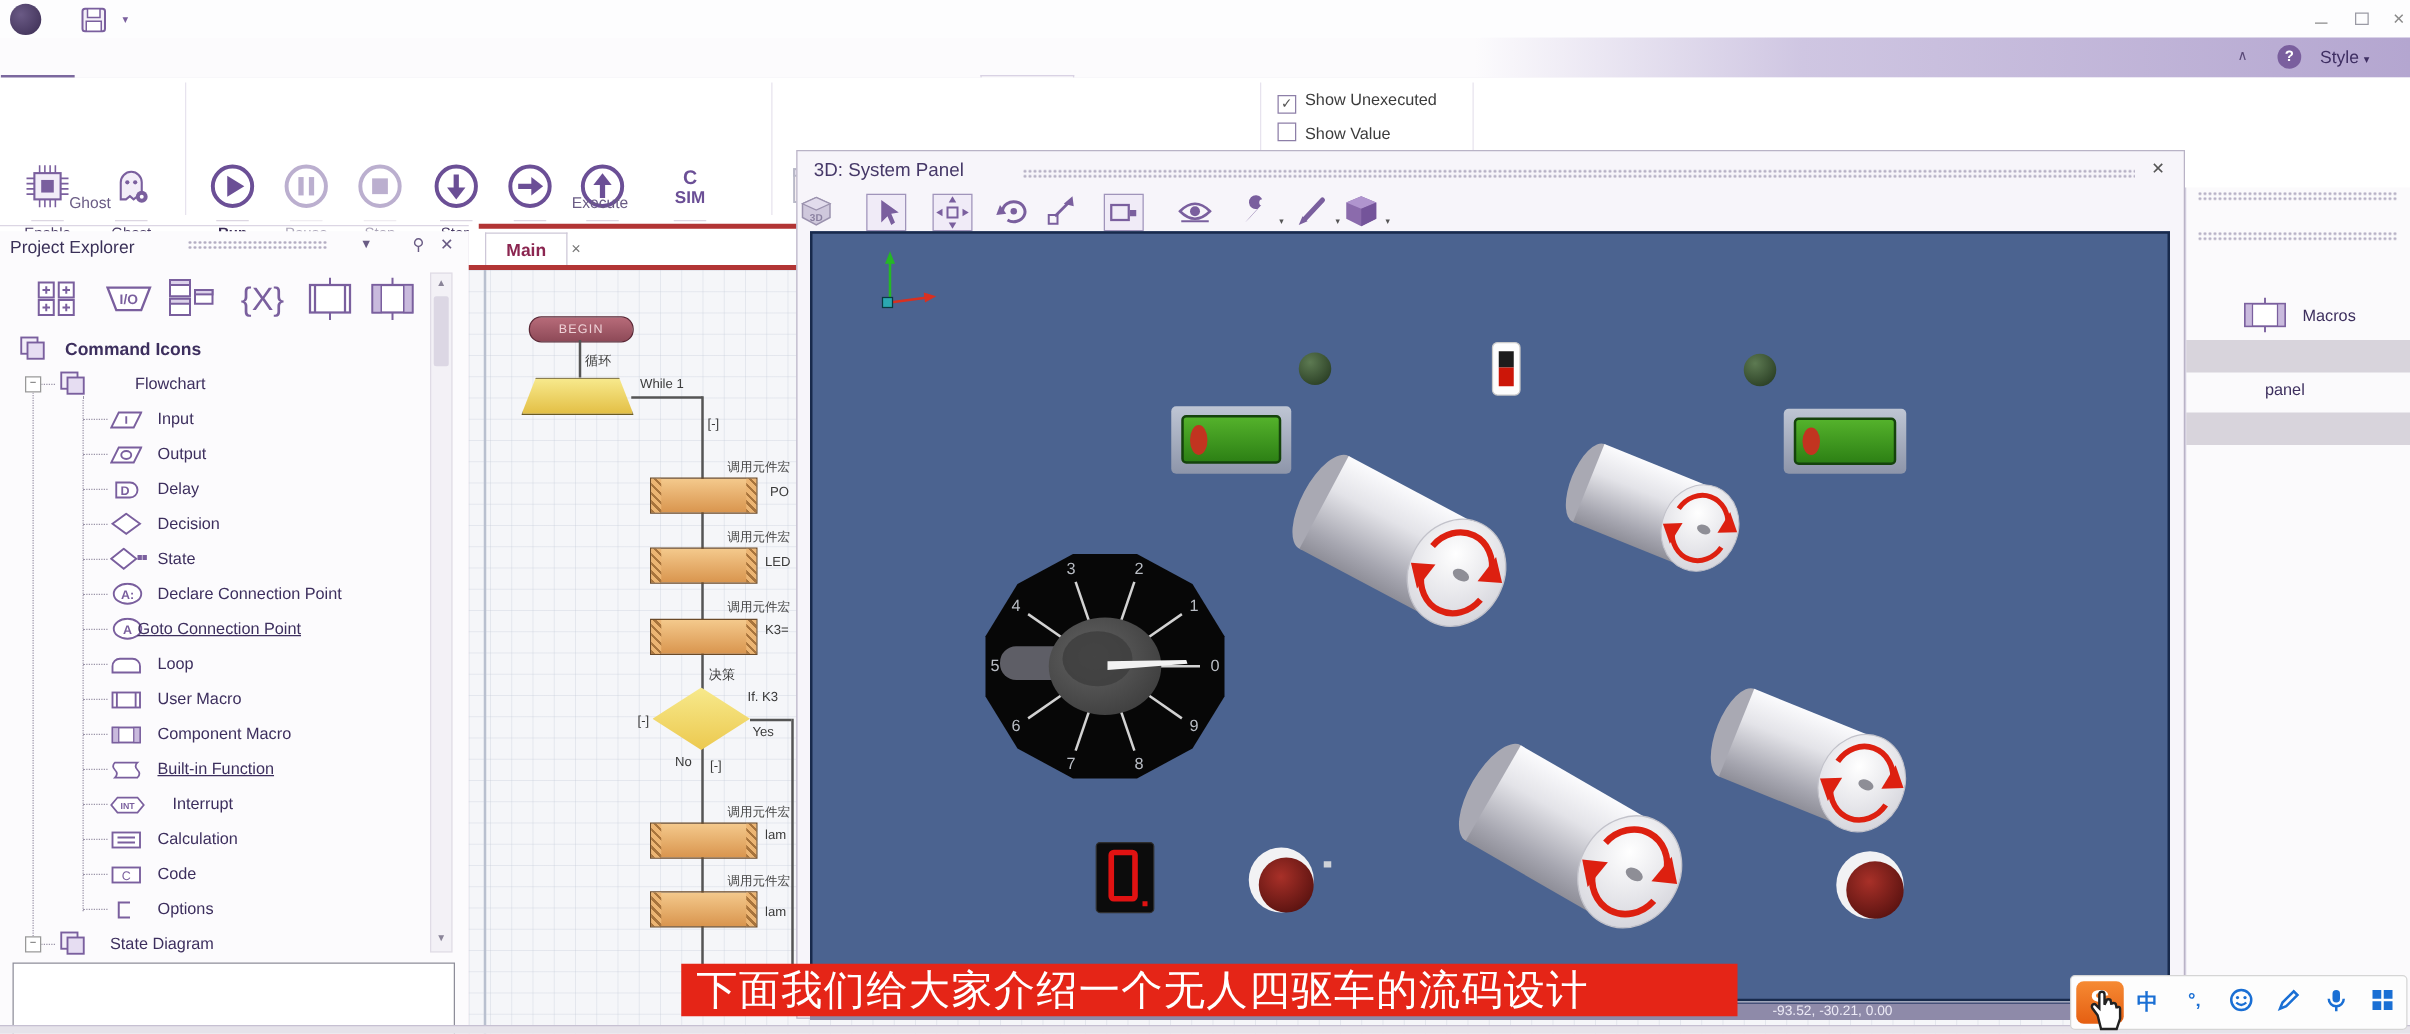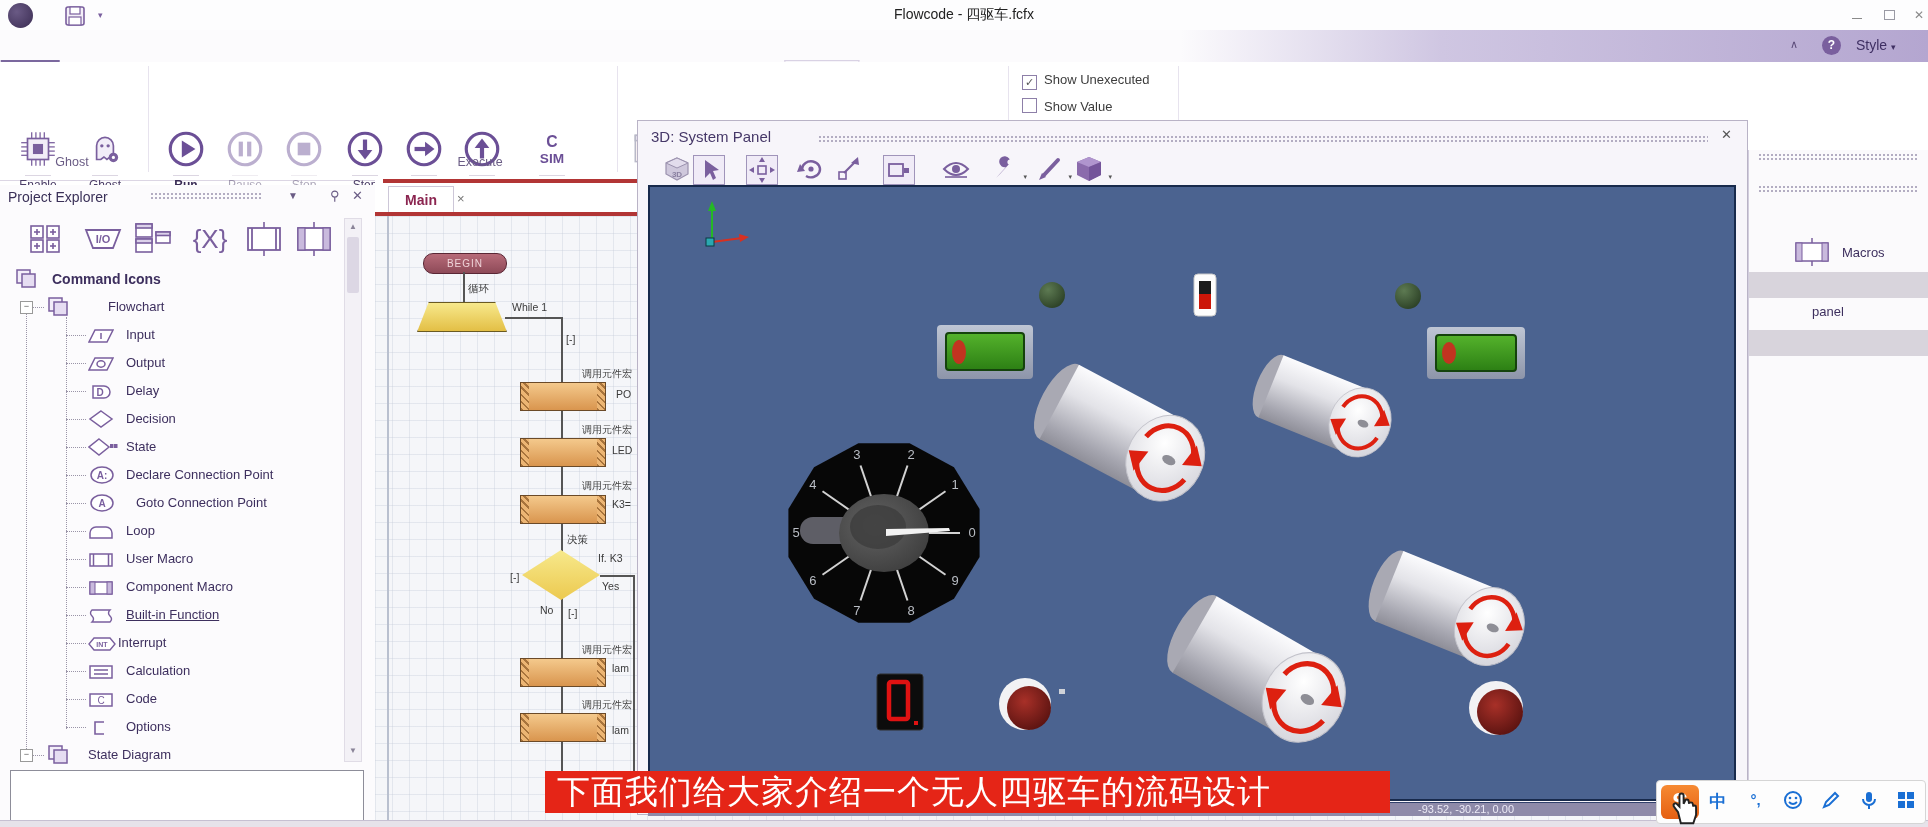--- a/index.html
+++ b/index.html
@@ -91,21 +91,20 @@
 <body>
 
 <div class="abs" id="titlebar">
   <div class="abs" style="left:8px;top:3px;width:25px;height:25px;border-radius:50%;background:radial-gradient(circle at 35% 35%,#6a5a85,#3a2c52)"></div>
   <svg class="abs" style="left:64px;top:5px" width="22" height="22" viewBox="0 0 22 22">
     <rect x="2" y="2" width="18" height="18" rx="2" fill="#f4f0f8" stroke="#7a5f9e" stroke-width="1.6"></rect>
     <rect x="6" y="2" width="10" height="7" fill="#fff" stroke="#7a5f9e" stroke-width="1.2"></rect>
     <rect x="5" y="12" width="12" height="8" fill="#fff" stroke="#7a5f9e" stroke-width="1.2"></rect>
   </svg>
   <div class="abs" style="left:98px;top:10px;font-size:9px;color:#7a5f9e">▾</div>
-  <div class="abs" id="title">Flowcode - 四驱车.fcfx</div>
   <div class="abs winctl" style="left:1844px">
       <div style="width:10px;height:1px;background:#8a8a8a;margin:12px auto 0"></div>
     </div>
   <div class="abs winctl" style="left:1876px">
       <div style="width:9px;height:8px;border:1px solid #9a9aa4;margin:4px auto 0"></div>
     </div>
   <div class="abs winctl" style="left:1906px">✕</div>
 </div>
 
 <div class="abs" id="menubar">
@@ -407,21 +406,21 @@
           <text x="14" y="13" text-anchor="middle" font-size="10" font-weight="bold" fill="#7a5f9e" font-family="Liberation Sans,sans-serif">A:</text>
         </svg></span>
      <span class="abs" style="left:126px;">Declare Connection Point</span>
     </div>
     <div class="hdot" style="left:66px;top:238px;width:20px"></div>
     <div class="trow" style="left:0;top:224px">
      <span class="abs" style="left:88px;top:5px"><svg width="28" height="18" viewBox="0 0 28 18">
           <ellipse cx="14" cy="9" rx="11" ry="8" fill="#fff" stroke="#7a5f9e" stroke-width="1.5"></ellipse>
           <text x="14" y="13" text-anchor="middle" font-size="10" font-weight="bold" fill="#7a5f9e" font-family="Liberation Sans,sans-serif">A</text>
         </svg></span>
-     <span class="abs" style="left:136px;">Goto Connection Point</span>
+     <span class="abs" style="left:110px;text-decoration:underline;">Goto Connection Point</span>
     </div>
     <div class="hdot" style="left:66px;top:266px;width:20px"></div>
     <div class="trow" style="left:0;top:252px">
      <span class="abs" style="left:88px;top:5px"><svg width="26" height="16" viewBox="0 0 26 16">
           <path d="M2 14 v-5 a6 6 0 0 1 6-6 h10 a6 6 0 0 1 6 6 v5 z" fill="#fff" stroke="#7a5f9e" stroke-width="1.5"></path>
         </svg></span>
      <span class="abs" style="left:126px;">Loop</span>
     </div>
     <div class="hdot" style="left:66px;top:294px;width:20px"></div>
     <div class="trow" style="left:0;top:280px">
@@ -447,21 +446,21 @@
           <path d="M4 2 h18 q-3 3 0 6 q3 3 0 6 h-18 q3-3 0-6 q-3-3 0-6 z" fill="#fff" stroke="#7a5f9e" stroke-width="1.4"></path>
         </svg></span>
      <span class="abs" style="left:126px;text-decoration:underline;">Built-in Function</span>
     </div>
     <div class="hdot" style="left:66px;top:378px;width:20px"></div>
     <div class="trow" style="left:0;top:364px">
      <span class="abs" style="left:88px;top:5px"><svg width="28" height="16" viewBox="0 0 28 16">
           <polygon points="6,2 22,2 27,8 22,14 6,14 1,8" fill="#fff" stroke="#7a5f9e" stroke-width="1.4"></polygon>
           <text x="14" y="11" text-anchor="middle" font-size="7" font-weight="bold" fill="#7a5f9e" font-family="Liberation Sans,sans-serif">INT</text>
         </svg></span>
-     <span class="abs" style="left:118px;">Interrupt</span>
+     <span class="abs" style="left:138px;">Interrupt</span>
     </div>
     <div class="hdot" style="left:66px;top:406px;width:20px"></div>
     <div class="trow" style="left:0;top:392px">
      <span class="abs" style="left:88px;top:5px"><svg width="26" height="16" viewBox="0 0 26 16">
           <rect x="2" y="2" width="22" height="12" fill="#fff" stroke="#7a5f9e" stroke-width="1.5"></rect>
           <line x1="6" y1="6" x2="20" y2="6" stroke="#7a5f9e" stroke-width="1.5"></line>
           <line x1="6" y1="10" x2="20" y2="10" stroke="#7a5f9e" stroke-width="1.5"></line>
         </svg></span>
      <span class="abs" style="left:126px;text-align:center;">Calculation</span>
     </div>
@@ -571,21 +570,21 @@
 <div class="abs rp" style="left:1842px;top:245px;font-size:13px;color:#3d2f5e">Macros</div>
 <div class="abs rp" style="left:1749px;top:272px;width:179px;height:26px;background:#d8d4dc"></div>
 <div class="abs rp" style="left:1812px;top:304px;font-size:13px;color:#3d2f5e">panel</div>
 <div class="abs rp" style="left:1749px;top:330px;width:179px;height:26px;background:#d8d4dc"></div>
 
 <div class="abs" id="panel3d">
   <div class="abs" id="p3title">3D: System Panel</div>
   <div class="abs dots" style="left:180px;top:14px;width:890px;height:8px"></div>
   <div class="abs" id="p3close">✕</div>
   <div class="abs" id="p3tools">
-      <div class="t3 " style="left:24px"><svg width="30" height="28" viewBox="0 0 30 28">
+      <div class="t3 " style="left:0"><svg width="30" height="28" viewBox="0 0 30 28">
           <polygon points="15,3 26,8 26,19 15,25 4,19 4,8" fill="#cfc8dc" stroke="#9b92ae" stroke-width="1.2"></polygon>
           <polygon points="15,3 26,8 15,13 4,8" fill="#e2dcec" stroke="#9b92ae"></polygon>
           <text x="15" y="22" text-anchor="middle" font-size="8" font-weight="bold" fill="#8a80a0" font-family="Liberation Sans,sans-serif">3D</text>
         </svg></div>
       <div class="t3 boxed" style="left:55px"><svg width="30" height="28" viewBox="0 0 30 28">
           <polygon points="11,4 11,22 16,17 19,24 22,22 19,15 25,14" fill="#7a5f9e"></polygon>
         </svg></div>
       <div class="t3 boxed" style="left:108px"><svg width="30" height="28" viewBox="0 0 30 28">
           <rect x="11" y="10" width="8" height="8" fill="none" stroke="#7a5f9e" stroke-width="1.6"></rect>
           <polygon points="15,1 12,6 18,6" fill="#7a5f9e"></polygon>

